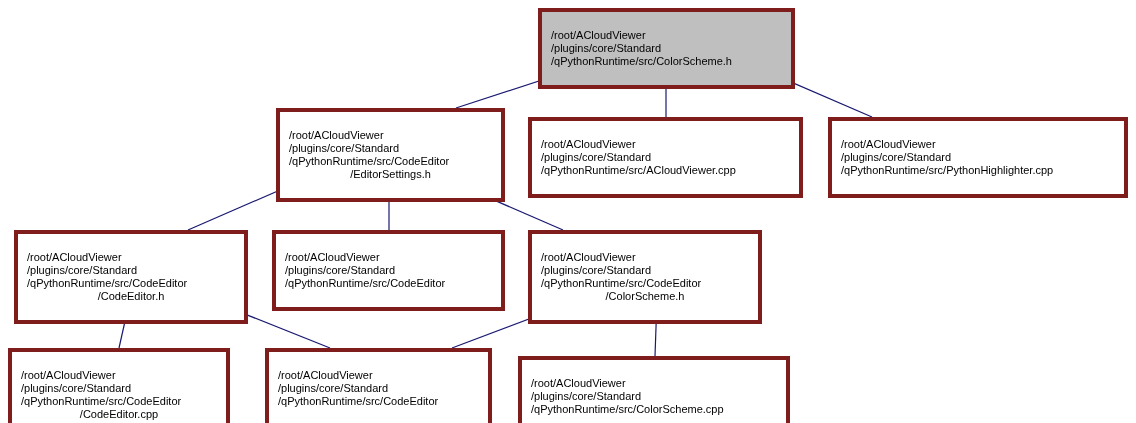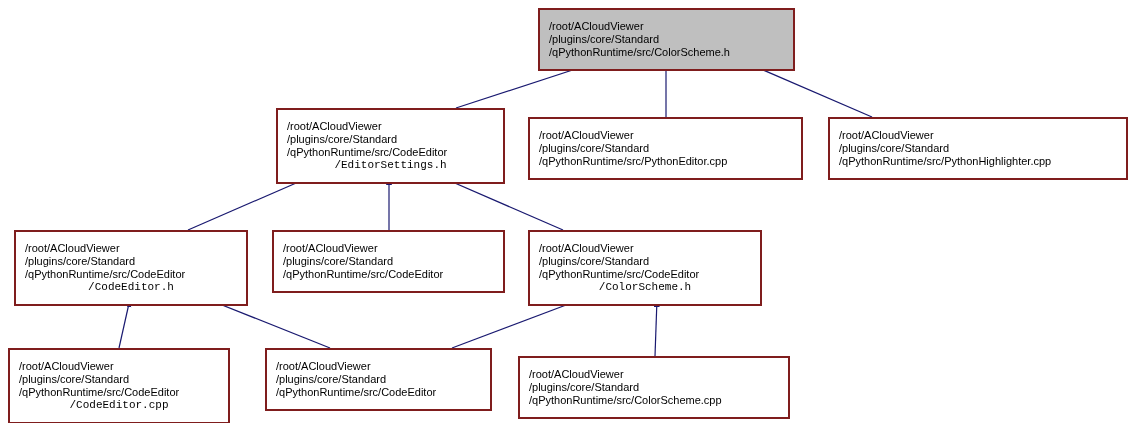--- a/index.html
+++ b/index.html
@@ -22,35 +22,34 @@
     left: 0;
     top: 0;
     width: 1136px;
     height: 423px;
     pointer-events: none;
   }
   .node {
     position: absolute;
     box-sizing: border-box;
     background: #ffffff;
-    border: 2px solid #7f1d1d;
-    padding: 10px 9px;
+    border: 4px solid #7f1d1d;
+    padding: 17px 9px;
     line-height: 13px;
     text-align: left;
     cursor: pointer;
   }
   .node.highlight {
     background: #bfbfbf;
   }
   .nl {
     white-space: nowrap;
   }
   .nl.center {
     text-align: center;
-    font-family: Liberation Mono, monospace;
   }
 </style>
 </head>
 <body>
 
 <div class="canvas">
 
   <svg class="edges-layer" width="1136" height="423" viewBox="0 0 1136 423" xmlns="http://www.w3.org/2000/svg">
     <defs>
       <marker id="arrow" markerWidth="9" markerHeight="8" refX="8" refY="3" orient="auto" markerUnits="userSpaceOnUse">
@@ -78,21 +77,21 @@
   <div class="node" style="left:276px;top:108px;width:229px;">
     <div class="nl">/root/ACloudViewer</div>
     <div class="nl">/plugins/core/Standard</div>
     <div class="nl">/qPythonRuntime/src/CodeEditor</div>
     <div class="nl center">/EditorSettings.h</div>
   </div>
 
   <div class="node" style="left:528px;top:117px;width:275px;">
     <div class="nl">/root/ACloudViewer</div>
     <div class="nl">/plugins/core/Standard</div>
-    <div class="nl">/qPythonRuntime/src/PythonEditor.cpp</div>
+    <div class="nl">/qPythonRuntime/src/ACloudViewer.cpp</div>
   </div>
 
   <div class="node" style="left:828px;top:117px;width:300px;">
     <div class="nl">/root/ACloudViewer</div>
     <div class="nl">/plugins/core/Standard</div>
     <div class="nl">/qPythonRuntime/src/PythonHighlighter.cpp</div>
   </div>
 
   <div class="node" style="left:14px;top:230px;width:234px;">
     <div class="nl">/root/ACloudViewer</div>

